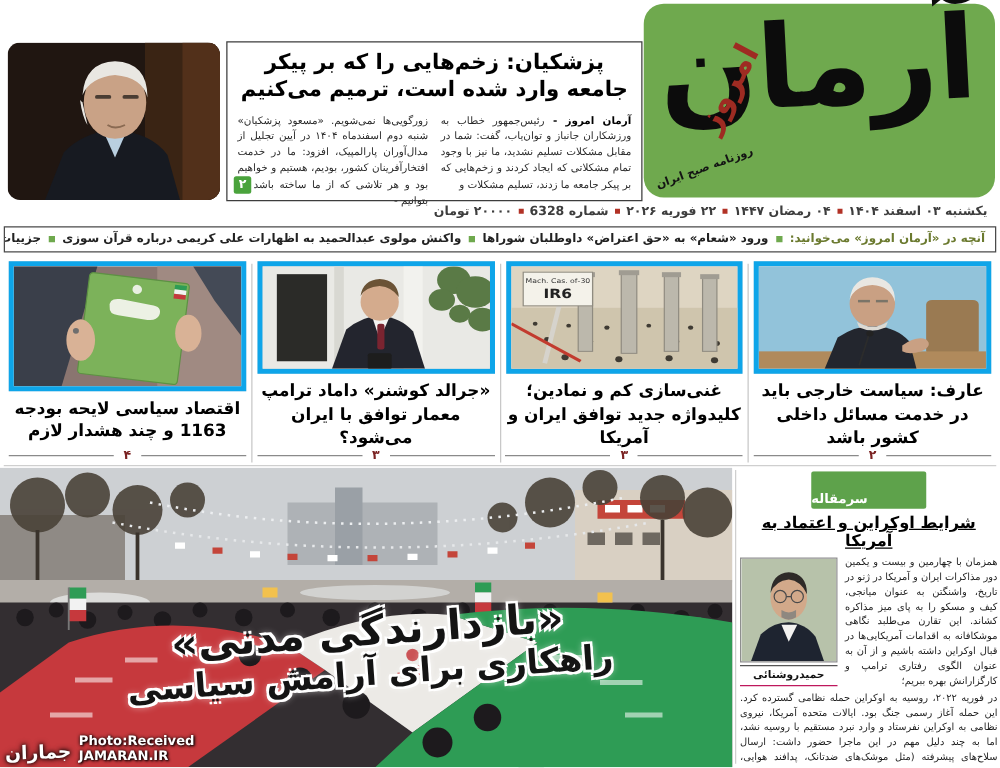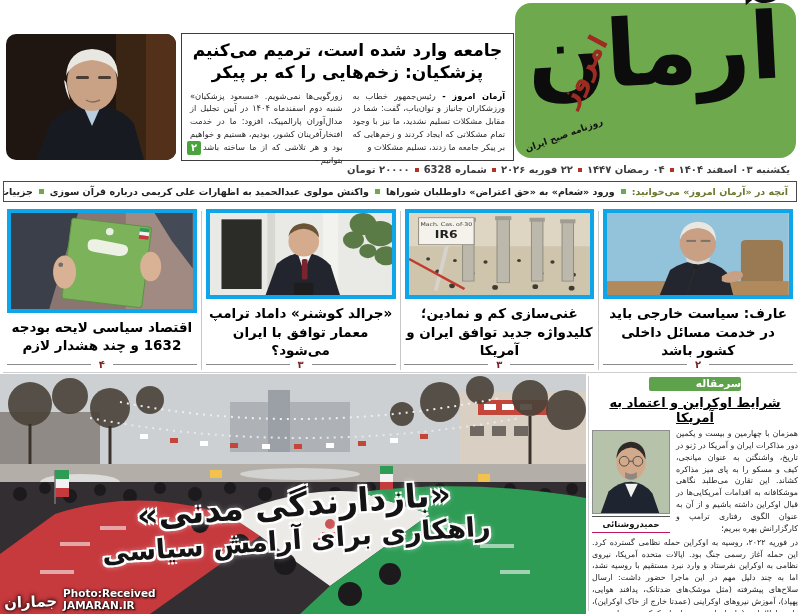--- a/index.html
+++ b/index.html
@@ -74,22 +74,22 @@
   .photo-headline .l2 { font-size:27px; line-height:1.2; }
   .credit { position:absolute; left:4px; bottom:3px; display:flex; align-items:flex-end; gap:6px;
             direction:ltr; }
   .credit-logo { color:#fff; font-size:15px; font-weight:bold; text-shadow:0 0 3px #000, 0 0 5px #000;
                  transform:rotate(-2deg); }
   .credit-text { color:#fff; font-weight:bold; font-size:10.5px; line-height:1.15;
                  text-shadow:0 0 3px #000, 1px 1px 2px #000; }
 
   
   .editorial { position:absolute; top:377px; left:592px; width:206px; bottom:2px; overflow:hidden; }
-  .ed-label { width:92px; margin:0 auto; background:#5ea24b; color:#fff; text-align:right;
-              font-size:10.5px; font-weight:bold; padding:0 0 2px; border-radius:2px; }
+  .ed-label { width:92px; margin:0 auto; background:#5ea24b; color:#fff; text-align:left;
+              font-size:10.5px; font-weight:bold; padding:16px 0 2px; border-radius:2px; }
   .ed-headline { text-align:center; color:#000000; font-size:13px; font-weight:bold; margin:4px 0 3px;text-decoration:underline; }
   .ed-body { direction:rtl; text-align:justify; font-size:7.9px; line-height:1.5; color:#1c1c1c; }
   .ed-body p { margin-bottom:2px; }
   .ed-photo-wrap { float:left; width:78px; margin:2px 6px 1px 0; }
   .ed-photo { width:78px; height:84px; border:1px solid #8e8e8e; overflow:hidden; }
   .ed-photo svg { display:block; width:100%; height:100%; }
   .ed-caption { font-size:8.5px; font-weight:bold; text-align:center; color:#111;
                 border-top:1px solid #555; border-bottom:1px solid #be185d; margin-top:2px; padding:1px 0; }
 </style>
 </head>
@@ -114,22 +114,22 @@
       <path d="M60 42 Q62 16 86 15 Q112 16 112 44 Q108 28 86 26 Q66 28 60 42 Z" fill="#e9e7e2"></path>
       <path d="M58 46 Q60 60 64 66 L60 48 Z" fill="#e9e7e2"></path>
       <rect x="70" y="42" width="13" height="3" rx="1.5" fill="#4a3d33"></rect>
       <rect x="92" y="42" width="13" height="3" rx="1.5" fill="#4a3d33"></rect>
       <path d="M80 66 Q86 70 94 66" stroke="#8a6a52" stroke-width="1.5" fill="none"></path>
     </svg>
   </div>
 
   <div class="lead-box">
     <div class="lead-headline">
+      <div>پزشکیان: زخم‌هایی را که بر پیکر</div>
       <div>جامعه وارد شده است، ترمیم می‌کنیم</div>
-      <div>پزشکیان: زخم‌هایی را که بر پیکر</div>
     </div>
     <div class="lead-body">
       <div class="lead-col"><span class="lead-source">آرمان امروز - </span><span>رئیس‌جمهور خطاب به ورزشکاران جانباز و توان‌یاب، گفت: شما در مقابل مشکلات تسلیم نشدید، ما نیز با وجود تمام مشکلاتی که ایجاد کردند و زخم‌هایی که بر پیکر جامعه ما زدند، تسلیم مشکلات و</span></div>
       <div class="lead-col">زورگویی‌ها نمی‌شویم. «مسعود پزشکیان» شنبه دوم اسفندماه ۱۴۰۴ در آیین تجلیل از مدال‌آوران پارالمپیک، افزود: ما در خدمت افتخارآفرینان کشور، بودیم، هستیم و خواهیم بود و هر تلاشی که از ما ساخته باشد که بتوانیم -</div>
     </div>
     <div class="page-badge">۲</div>
   </div>
 
   <div class="dateline">
     <span>یکشنبه ۰۳ اسفند ۱۴۰۴</span><span class="sep-red"></span><span>۰۴ رمضان ۱۴۴۷</span><span class="sep-red"></span><span>۲۲ فوریه ۲۰۲۶</span><span class="sep-red"></span><span>شماره 6328</span><span class="sep-red"></span><span>۲۰۰۰۰ تومان</span>
@@ -270,21 +270,21 @@
             <rect x="130" y="12" width="10" height="4" fill="#2e9c55"></rect>
             <rect x="130" y="16" width="10" height="4" fill="#f2f2f2"></rect>
             <rect x="130" y="20" width="10" height="4" fill="#c6393d"></rect>
             <circle cx="99" cy="20" r="4" fill="#e9efe2"></circle>
           </g>
           <ellipse cx="56" cy="64" rx="12" ry="18" fill="#d9b296"></ellipse>
           <ellipse cx="146" cy="58" rx="11" ry="16" fill="#d9b296"></ellipse>
           <circle cx="52" cy="56" r="2.5" fill="#6e6e6e"></circle>
         </svg>
       </div>
-      <div class="card-headline">اقتصاد سیاسی لایحه بودجه 1632 و چند هشدار لازم</div>
+      <div class="card-headline">اقتصاد سیاسی لایحه بودجه 1163 و چند هشدار لازم</div>
       <div class="card-pager">
         <span class="line"></span>
         <span class="num">۴</span>
         <span class="line"></span>
       </div>
     </div>
   </div>
 
   <div class="rule-h"></div>
   <div class="rule-v"></div>

